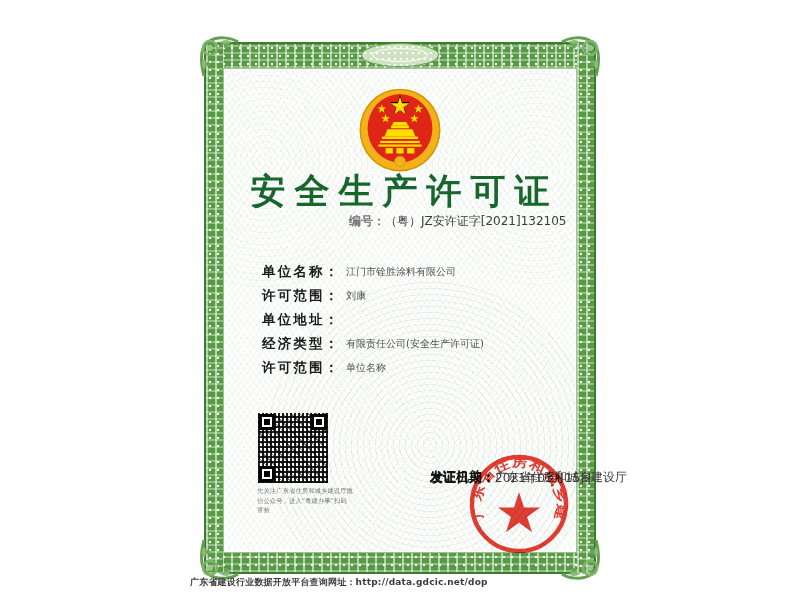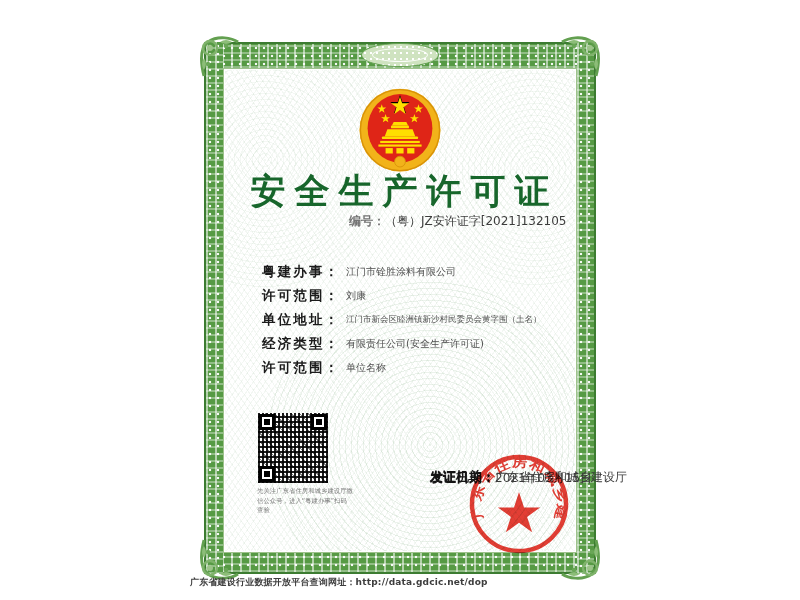--- a/index.html
+++ b/index.html
@@ -196,30 +196,29 @@
       </div>
 
       <div class="title">安全生产许可证</div>
 
       <div class="number-line">
         <span class="lbl">编号：</span><span>（粤）JZ安许证字[2021]132105</span>
       </div>
 
       <div class="fields">
         <div class="field-row">
-          <span class="f-label">粤建办事：</span>
+          <span class="f-label">单位名称：</span>
           <span class="f-value">江门市铨胜涂料有限公司</span>
         </div>
         <div class="field-row">
           <span class="f-label">许可范围：</span>
           <span class="f-value">刘康</span>
         </div>
         <div class="field-row">
           <span class="f-label">单位地址：</span>
-          <span class="f-value small">江门市新会区睦洲镇新沙村民委员会黄字围（土名）</span>
         </div>
         <div class="field-row">
           <span class="f-label">经济类型：</span>
           <span class="f-value">有限责任公司(安全生产许可证)</span>
         </div>
         <div class="field-row">
           <span class="f-label">许可范围：</span>
           <span class="f-value">单位名称</span>
         </div>
       </div>

